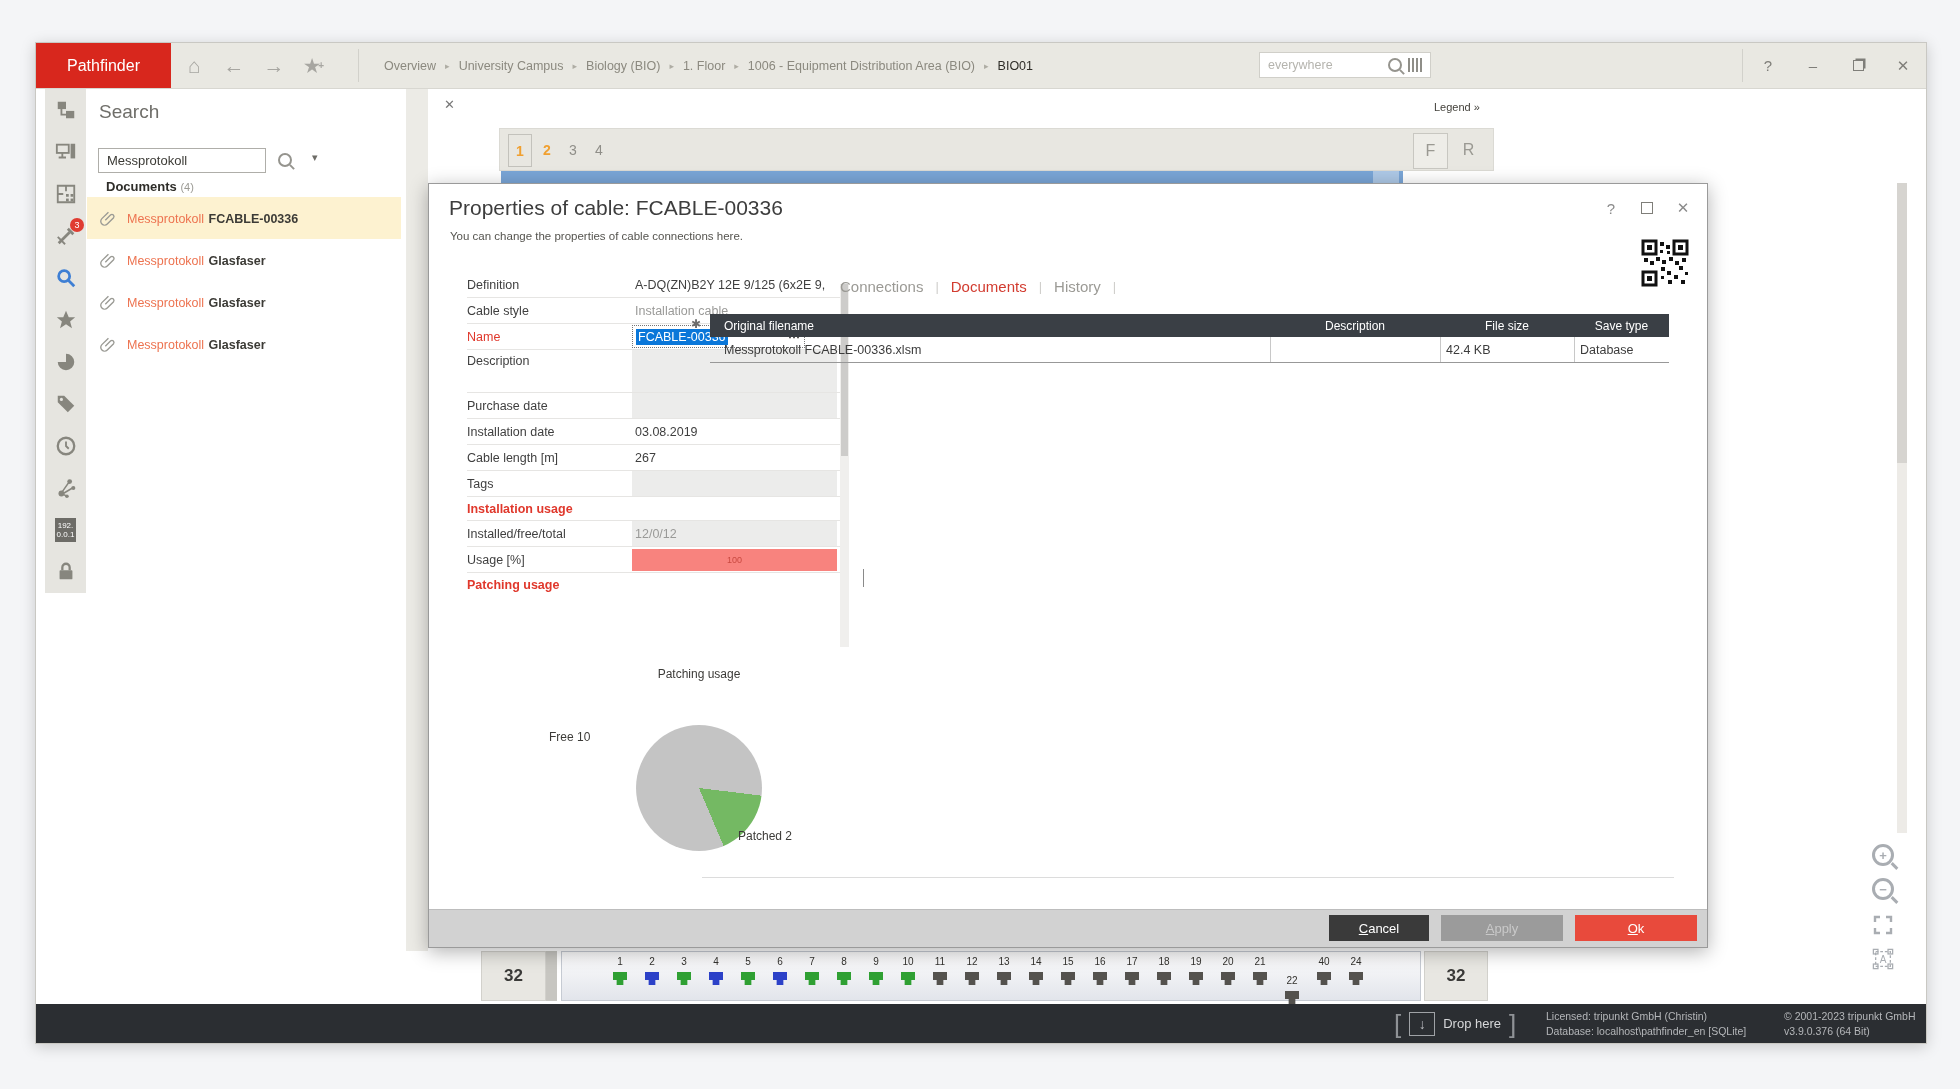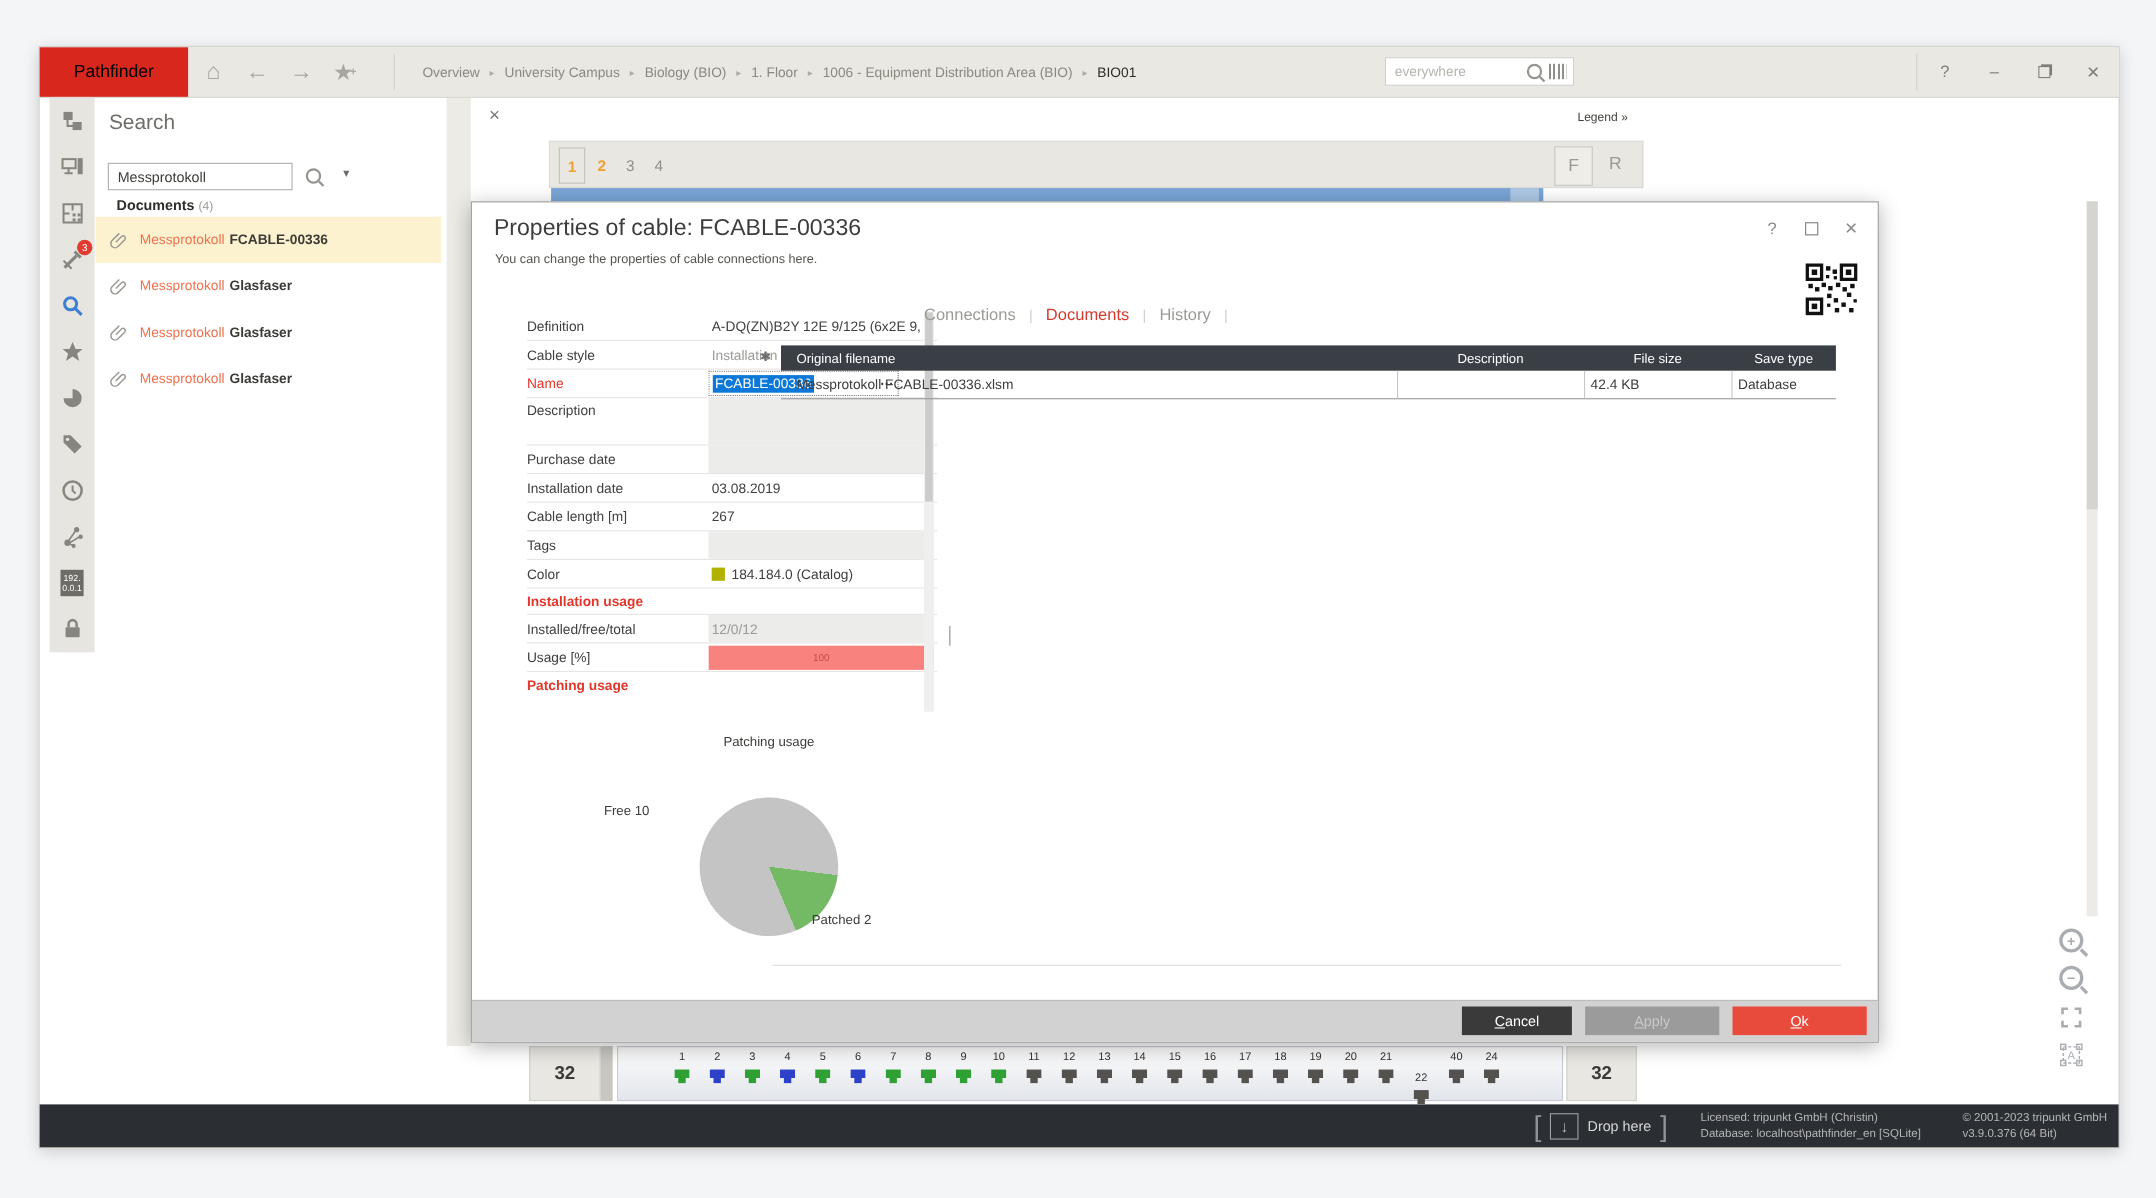--- a/index.html
+++ b/index.html
@@ -1,20 +1,20 @@
 <!DOCTYPE html>
 <html><head>
 <meta charset="utf-8">
 <style>
   html,body{margin:0;padding:0;background:#f3f4f6;font-family:"Liberation Sans",sans-serif;}
   .stage{position:relative;width:1960px;height:1089px;background:#f4f5f7;overflow:hidden;}
   .window{position:absolute;left:35px;top:42px;width:1890px;height:1000px;background:#fff;border:1px solid #c9c8c3;box-shadow:0 3px 14px rgba(0,0,0,.18);}
   
   .topbar{position:absolute;left:0;top:0;width:100%;height:45px;background:#e9e8e2;border-bottom:1px solid #d8d7d1;}
-  .logo{position:absolute;left:0;top:0;width:135px;height:45px;background:#d8271d;color:#000000;font-size:16px;display:flex;align-items:center;justify-content:center;}
+  .logo{position:absolute;left:0;top:0;width:135px;height:45px;background:#d8271d;color:#ffffff;font-size:16px;display:flex;align-items:center;justify-content:center;}
   .navico{position:absolute;top:0;height:45px;width:36px;display:flex;align-items:center;justify-content:center;color:#a7a6a1;font-size:21px;font-weight:bold;cursor:pointer;}
   .tdivider{position:absolute;top:6px;width:1px;height:33px;background:#d2d1cb;}
   .crumbs{position:absolute;left:348px;top:0;height:45px;width:860px;display:flex;align-items:center;gap:9px;overflow:hidden;white-space:nowrap;font-size:12.5px;color:#8b897f;}
   .crumb-sep{font-size:9px;color:#aeaca3;}
   .crumb-last{color:#2f2d28;}
   .qsearch{position:absolute;left:1223px;top:9px;width:172px;height:26px;background:#fff;border:1px solid #d0cfc9;display:flex;align-items:center;padding:0 6px;box-sizing:border-box;gap:6px;}
   .qsearch input{border:none;outline:none;flex:1;font-size:12.5px;color:#5a5953;font-family:"Liberation Sans",sans-serif;background:transparent;min-width:10px;}
   .qsearch input::placeholder{color:#b5b4ae;}
   .mag{width:10px;height:10px;border:2px solid #95948e;border-radius:50%;position:relative;flex:none;}
   .mag::after{content:"";position:absolute;width:2px;height:6px;background:#95948e;right:-3px;bottom:-5px;transform:rotate(-45deg);}
@@ -75,21 +75,21 @@
   .dropbox{width:24px;height:22px;border:1.5px solid #9fa2a6;display:flex;align-items:center;justify-content:center;color:#b9bbbf;font-size:14px;}
   .droptext{color:#d6d7d9;font-size:13px;}
   .sbcol{position:absolute;top:5px;font-size:10.5px;line-height:15px;color:#b4b6b9;}
   
   .dialog{position:absolute;left:392px;top:140px;width:1278px;height:763px;background:#fff;border:1px solid #9a9a9a;box-shadow:0 4px 18px rgba(0,0,0,.3);}
   .dlg-title{position:absolute;left:20px;top:12px;font-size:21px;color:#3d3d3d;}
   .dlg-sub{position:absolute;left:21px;top:46px;font-size:11.5px;color:#55544f;}
   .dlg-ctl{position:absolute;top:12px;width:28px;height:24px;display:flex;align-items:center;justify-content:center;color:#8b8b8b;font-size:15px;cursor:pointer;}
   .qr{position:absolute;left:1212px;top:55px;}
   
-  .form{position:absolute;left:38px;top:100px;width:373px;margin-left:12px;}
+  .form{position:absolute;left:38px;top:88px;width:373px;}
   .frow{position:relative;display:flex;border-bottom:1px solid #e6e5e3;}
   .frow .lbl{width:165px;font-size:12.5px;color:#3f3f3f;display:flex;align-items:center;}
   .frow .val{width:205px;font-size:12.5px;color:#3f3f3f;display:flex;align-items:center;white-space:nowrap;overflow:hidden;box-sizing:border-box;padding:0 3px;}
   .h25{height:25px;}.h42{height:42px;}
   .val.ro{background:#ececeb;}
   .val.gray{color:#9a9a98;}
   .lbl-red{color:#e0382c !important;}
   .sechdr{height:23px;display:flex;align-items:center;font-size:12.5px;font-weight:bold;color:#e0382c;border-bottom:1px solid #e6e5e3;}
   .namecell{width:173px;height:23px;border:1px dotted #767676;background:#fff;display:flex;align-items:center;justify-content:space-between;box-sizing:border-box;padding:0 3px;}
   .namesel{background:#0a77d9;color:#fff;font-size:12.5px;padding:1px 2px;}
@@ -512,27 +512,20 @@
           <span class="val">03.08.2019</span>
         </div>
         <div class="frow h25">
           <span class="lbl">Cable length [m]</span>
           <span class="val">267</span>
         </div>
         <div class="frow h25">
           <span class="lbl">Tags</span>
           <span class="val ro"></span>
         </div>
-        <div class="frow h25">
-          <span class="lbl">Color</span>
-          <span class="val">
-            <span class="swatch" style="background: rgb(177, 177, 0);"></span>
-            <span>184.184.0  (Catalog)</span>
-          </span>
-        </div>
         <div class="sechdr">Installation usage</div>
         <div class="frow h25">
           <span class="lbl">Installed/free/total</span>
           <span class="val ro gray">12/0/12</span>
         </div>
         <div class="frow h25">
           <span class="lbl">Usage [%]</span>
           <span class="val" style="padding:0;">
             <span class="usagebar">
                 <span>100</span>

